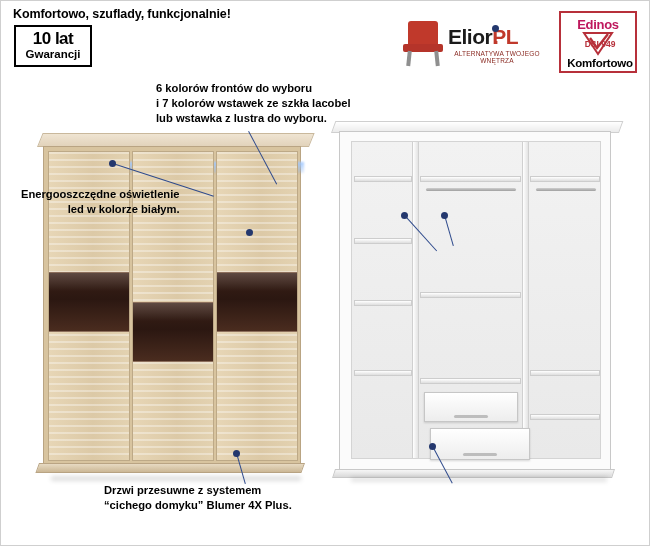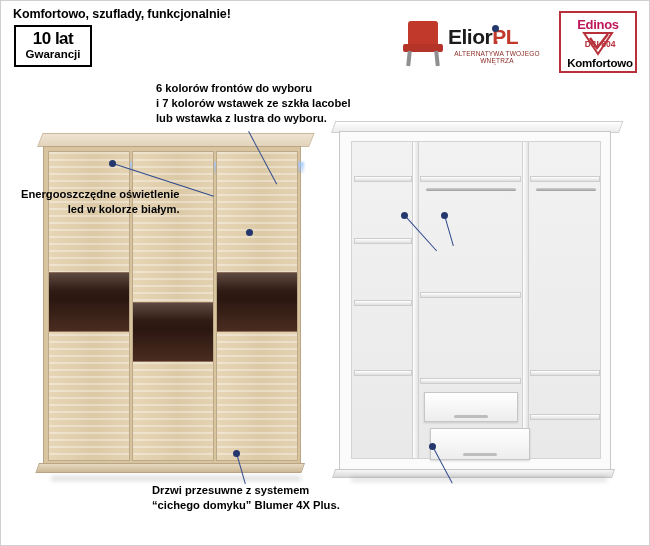--- a/index.html
+++ b/index.html
@@ -154,21 +154,21 @@
     position: absolute;
     font-size: 11.2px;
     font-weight: bold;
     color: #000;
     line-height: 1.35;
     white-space: pre-line;
   }
   .note-colors { left: 155px; top: 80px; }
   .note-led    { left: 20px;  top: 186px; text-align: right; }
   .note-shelves{ left: 328px; top: 238px; }
-  .note-doors  { left: 103px; top: 482px; text-align: left; margin-left: 48px; }
+  .note-doors  { left: 103px; top: 482px; text-align: left; }
   .note-drawers{ left: 368px; top: 484px; }
 
   
   .leader { position: absolute; background: #2e4a8c; height: 1px; transform-origin: 0 0; }
   .dot {
     position: absolute;
     width: 7px; height: 7px;
     border-radius: 50%;
     background: #24386e;
   }
@@ -344,21 +344,21 @@
   </div>
 
   <div class="edinos">
     <div class="etop">Edinos</div>
     <div class="shield">
       <svg width="40" height="24" viewBox="0 0 40 24">
         <path d="M6 1 H34 L20 22 Z" fill="none" stroke="#b7303a" stroke-width="2"></path>
         <path d="M12 6 L19 16 L30 2" fill="none" stroke="#b7303a" stroke-width="2.4"></path>
       </svg>
     </div>
-    <div class="dsi">DSI 804</div>
+    <div class="dsi">DSI 949</div>
     <div class="std">Komfortowo</div>
   </div>
 
   <div class="wardrobe">
     <div class="wd-top"></div>
     <div class="wd-body">
       <div class="led"></div>
       <div class="panel p1">
         <div class="glass">
             <div class="glass-shine"></div>

